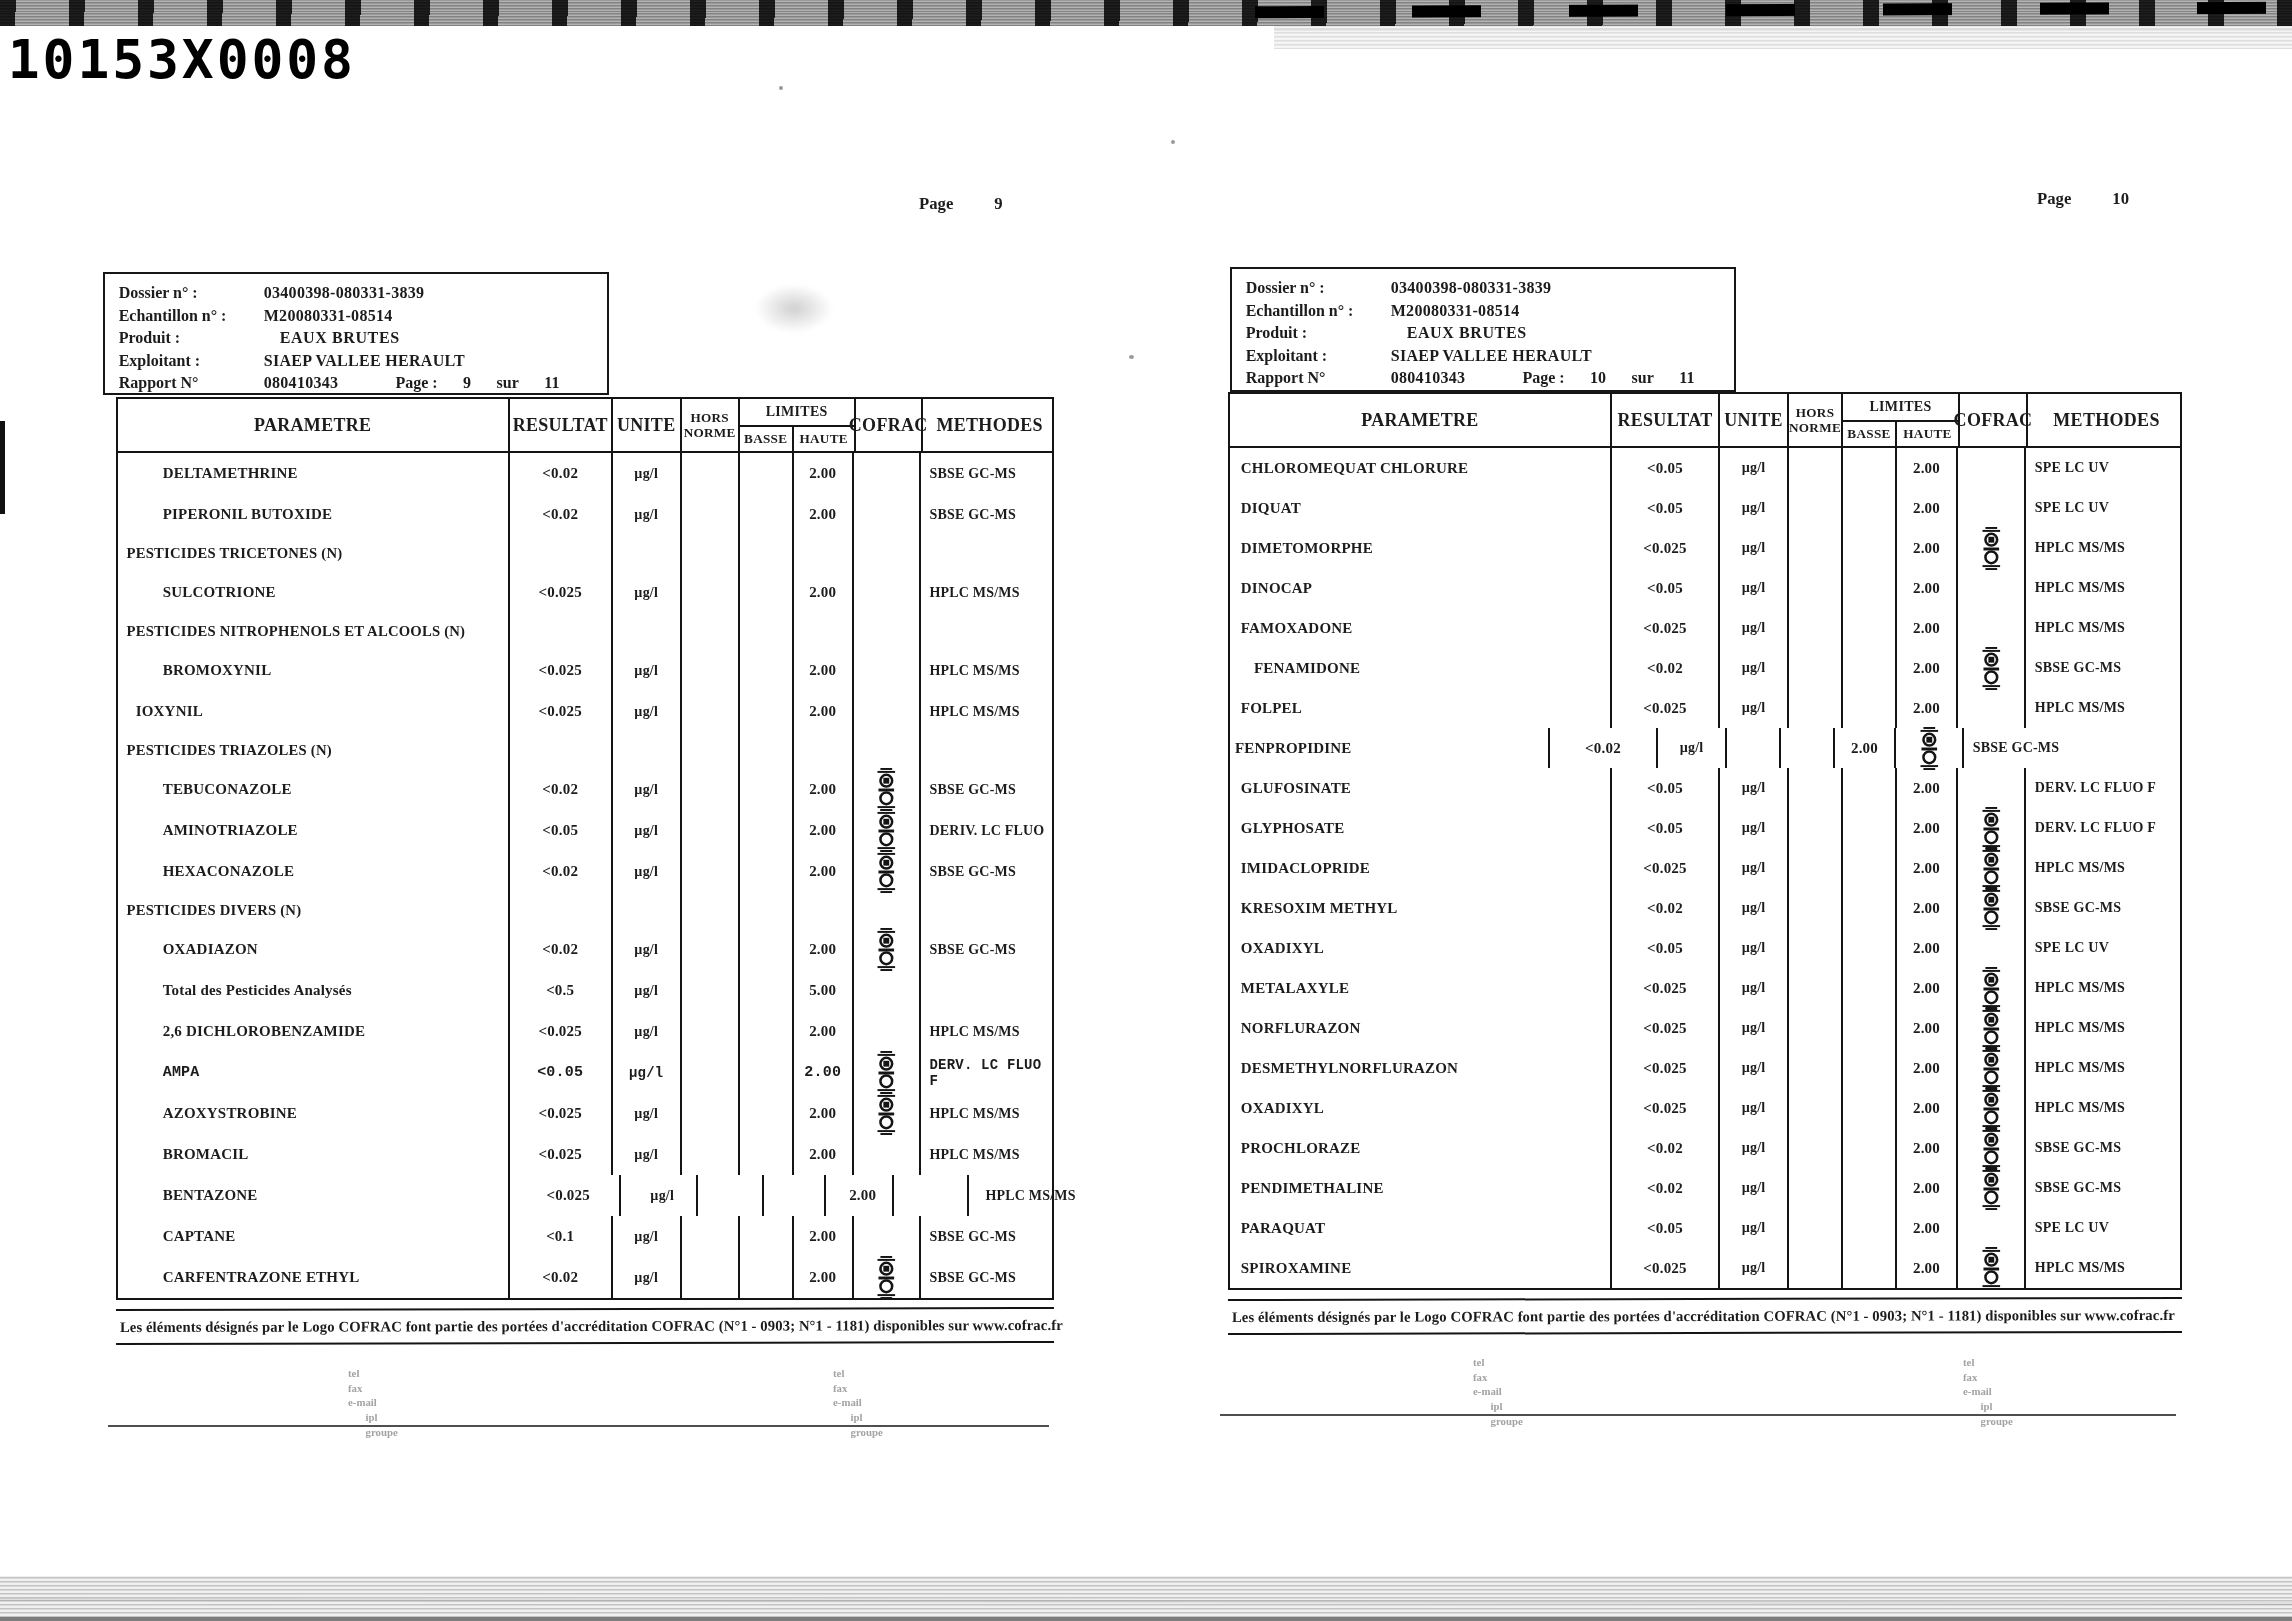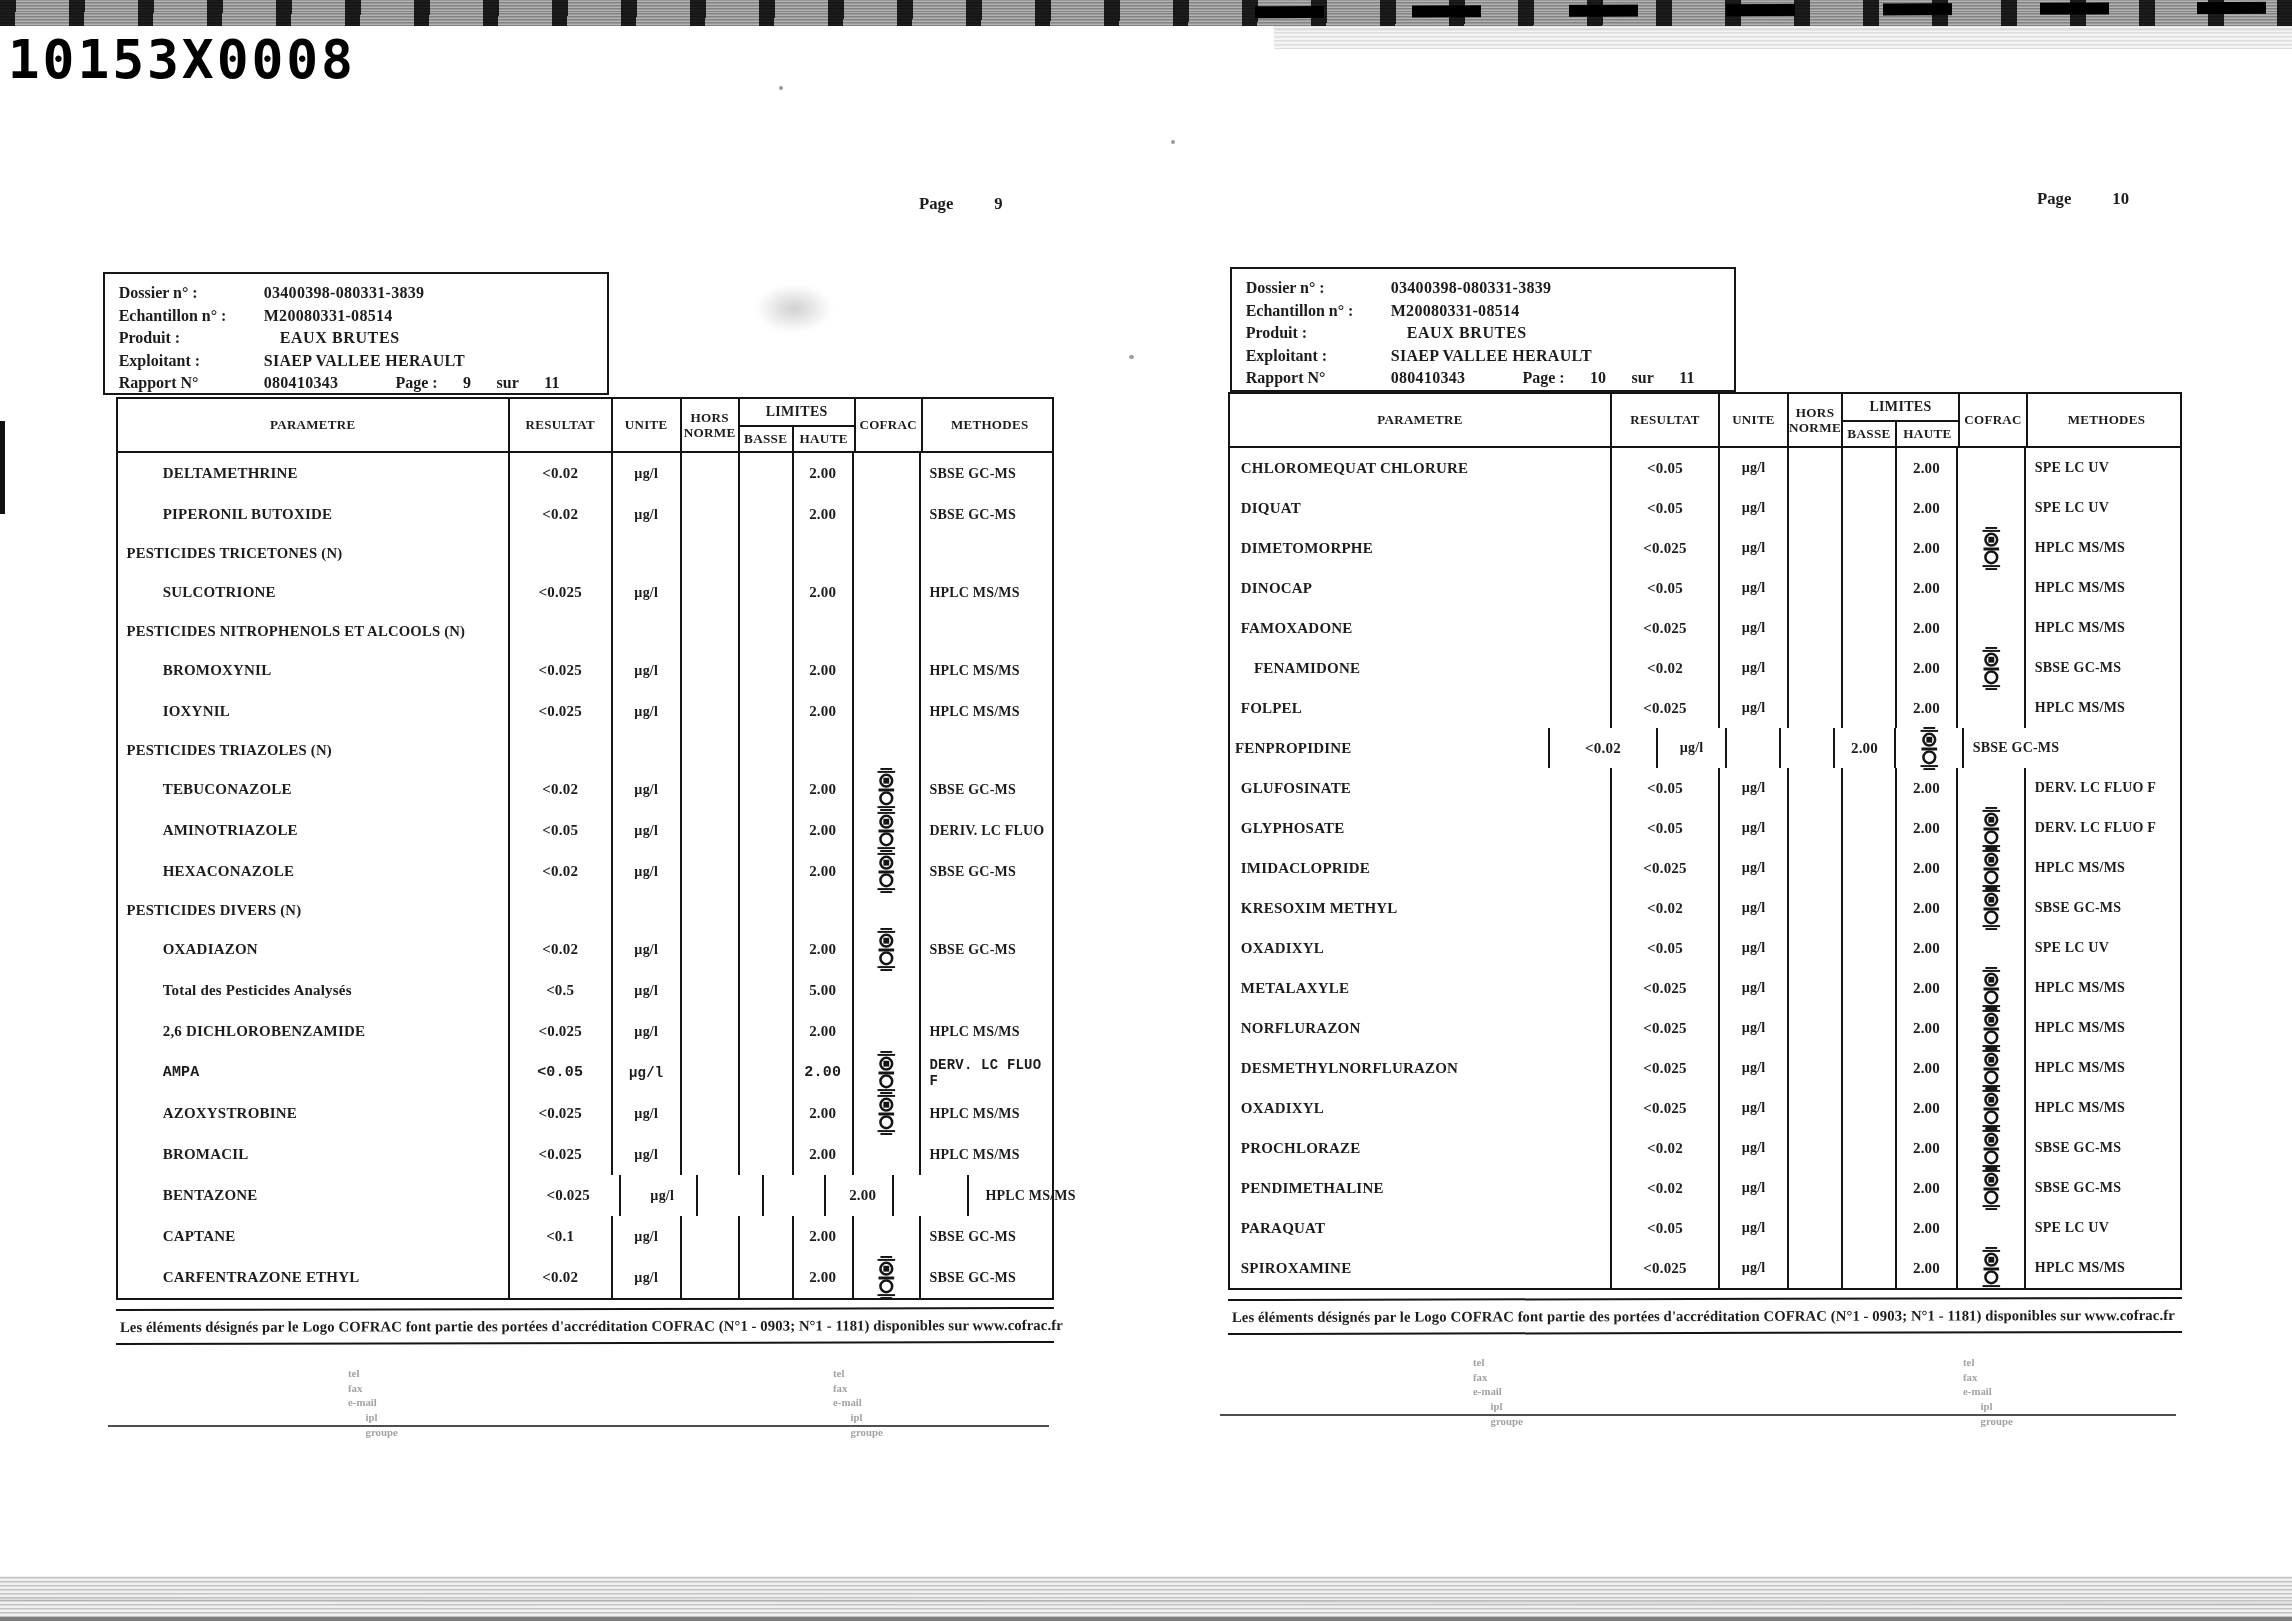--- a/index.html
+++ b/index.html
@@ -62,21 +62,21 @@
   .info-row{display:flex;height:22.5px;align-items:center;font-size:16px;font-weight:600;}
   .info-label{width:145px;flex:none;}
   .info-value{letter-spacing:0.3px;}
   .info-value.bold{font-weight:bold;letter-spacing:0.6px;margin-left:16px;}
   .info-pagefield{display:flex;gap:25.5px;margin-left:57px;}
   
   .rpt-table{position:absolute;border:2px solid #141414;box-sizing:border-box;background:#fff;}
   .thead{display:flex;border-bottom:2.9px solid #141414;box-sizing:border-box;}
   .th{
     display:flex;align-items:center;justify-content:center;text-align:center;
-    font-size:13px;font-weight:700;letter-spacing:0.3px;box-sizing:border-box;
+    font-size:18px;font-weight:700;letter-spacing:0.3px;box-sizing:border-box;
     border-right:2px solid #141414;
   }
   .th:last-child,.td:last-child{border-right:none;}
   .th-stack{display:flex;flex-direction:column;align-items:center;justify-content:center;line-height:1.15;}
   .limites-wrap{display:flex;flex-direction:column;border-right:2px solid #141414;box-sizing:border-box;}
   .limites-top{
     display:flex;align-items:center;justify-content:center;flex:none;height:25.5px;
     border-bottom:2px solid #141414;font-size:14px;font-weight:700;letter-spacing:0.3px;
   }
   .limites-bottom{display:flex;flex:1;}
@@ -241,21 +241,21 @@
             <div class="td td-param" style="width: 392px; flex: 0 0 auto; padding-left: 45px;">BROMOXYNIL</div>
             <div class="td center" style="width: 103px; flex: 0 0 auto;">&lt;0.025</div>
             <div class="td center unit" style="width: 69px; flex: 0 0 auto;">µg/l</div>
             <div class="td " style="width: 58px; flex: 0 0 auto;"></div>
             <div class="td " style="width: 54px; flex: 0 0 auto;"></div>
             <div class="td center" style="width: 60px; flex: 0 0 auto;">2.00</div>
             <div class="td center" style="width: 67px; flex: 0 0 auto;"></div>
             <div class="td td-method" style="width: 134px; flex: 0 0 auto;">HPLC MS/MS</div>
           </div>
           <div class="tr" style="height: 41px;">
-            <div class="td td-param" style="width: 392px; flex: 0 0 auto; padding-left: 45px;">IOXYNIL</div>
+            <div class="td td-param" style="width: 392px; flex: 0 0 auto; padding-left: 18px;">IOXYNIL</div>
             <div class="td center" style="width: 103px; flex: 0 0 auto;">&lt;0.025</div>
             <div class="td center unit" style="width: 69px; flex: 0 0 auto;">µg/l</div>
             <div class="td " style="width: 58px; flex: 0 0 auto;"></div>
             <div class="td " style="width: 54px; flex: 0 0 auto;"></div>
             <div class="td center" style="width: 60px; flex: 0 0 auto;">2.00</div>
             <div class="td center" style="width: 67px; flex: 0 0 auto;"></div>
             <div class="td td-method" style="width: 134px; flex: 0 0 auto;">HPLC MS/MS</div>
           </div>
           <div class="tr" style="height: 37px;">
             <div class="td td-param section" style="width: 392px; flex: 0 0 auto;">PESTICIDES TRIAZOLES (N)</div>

